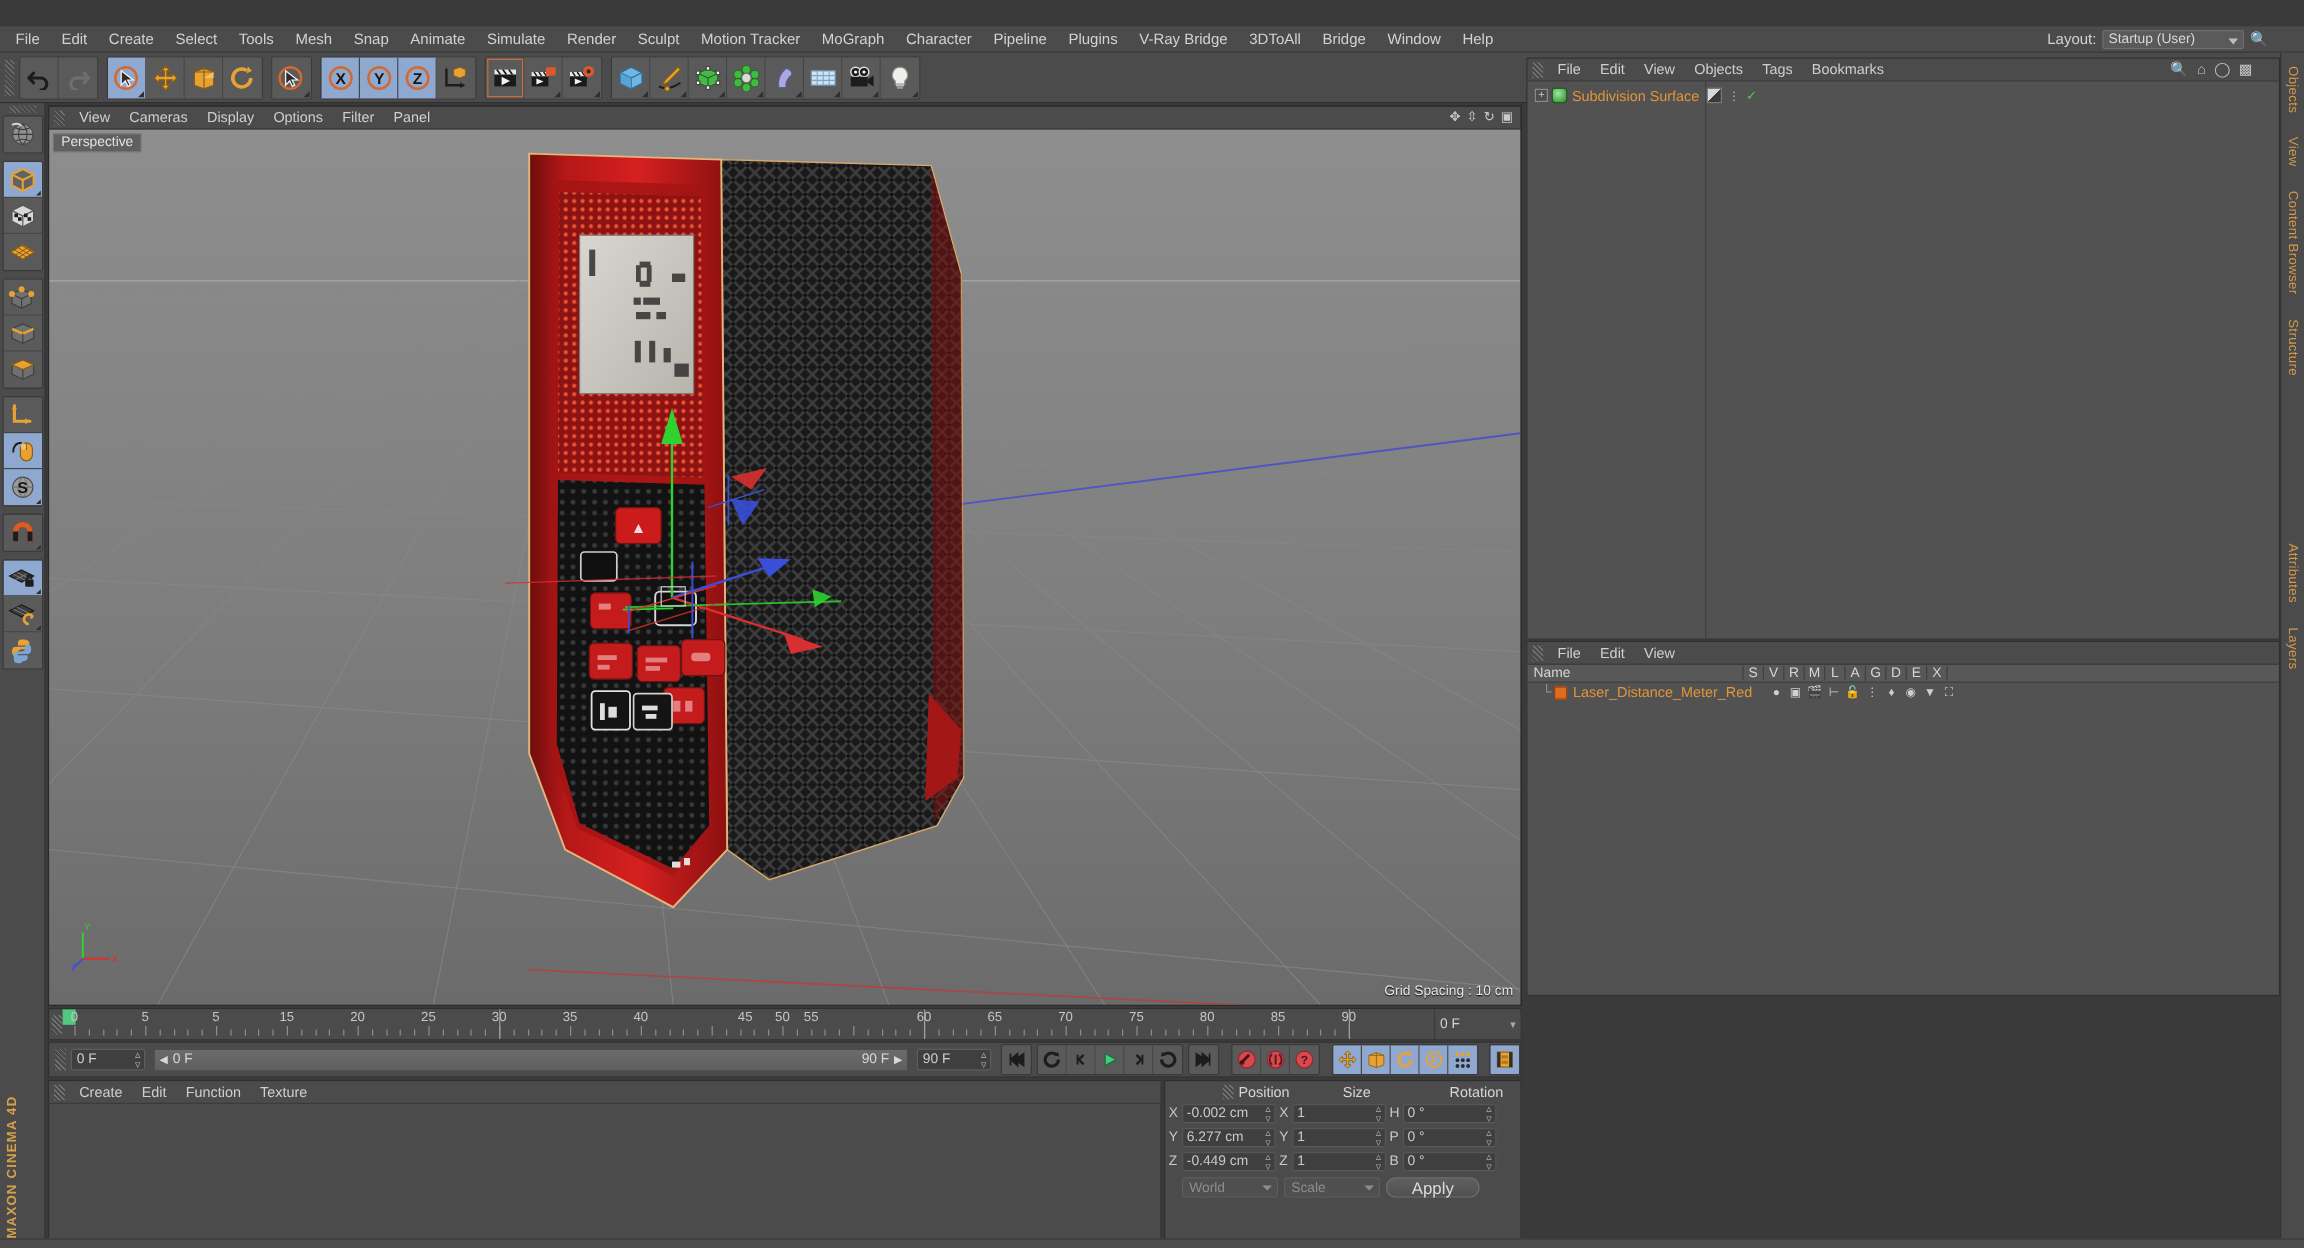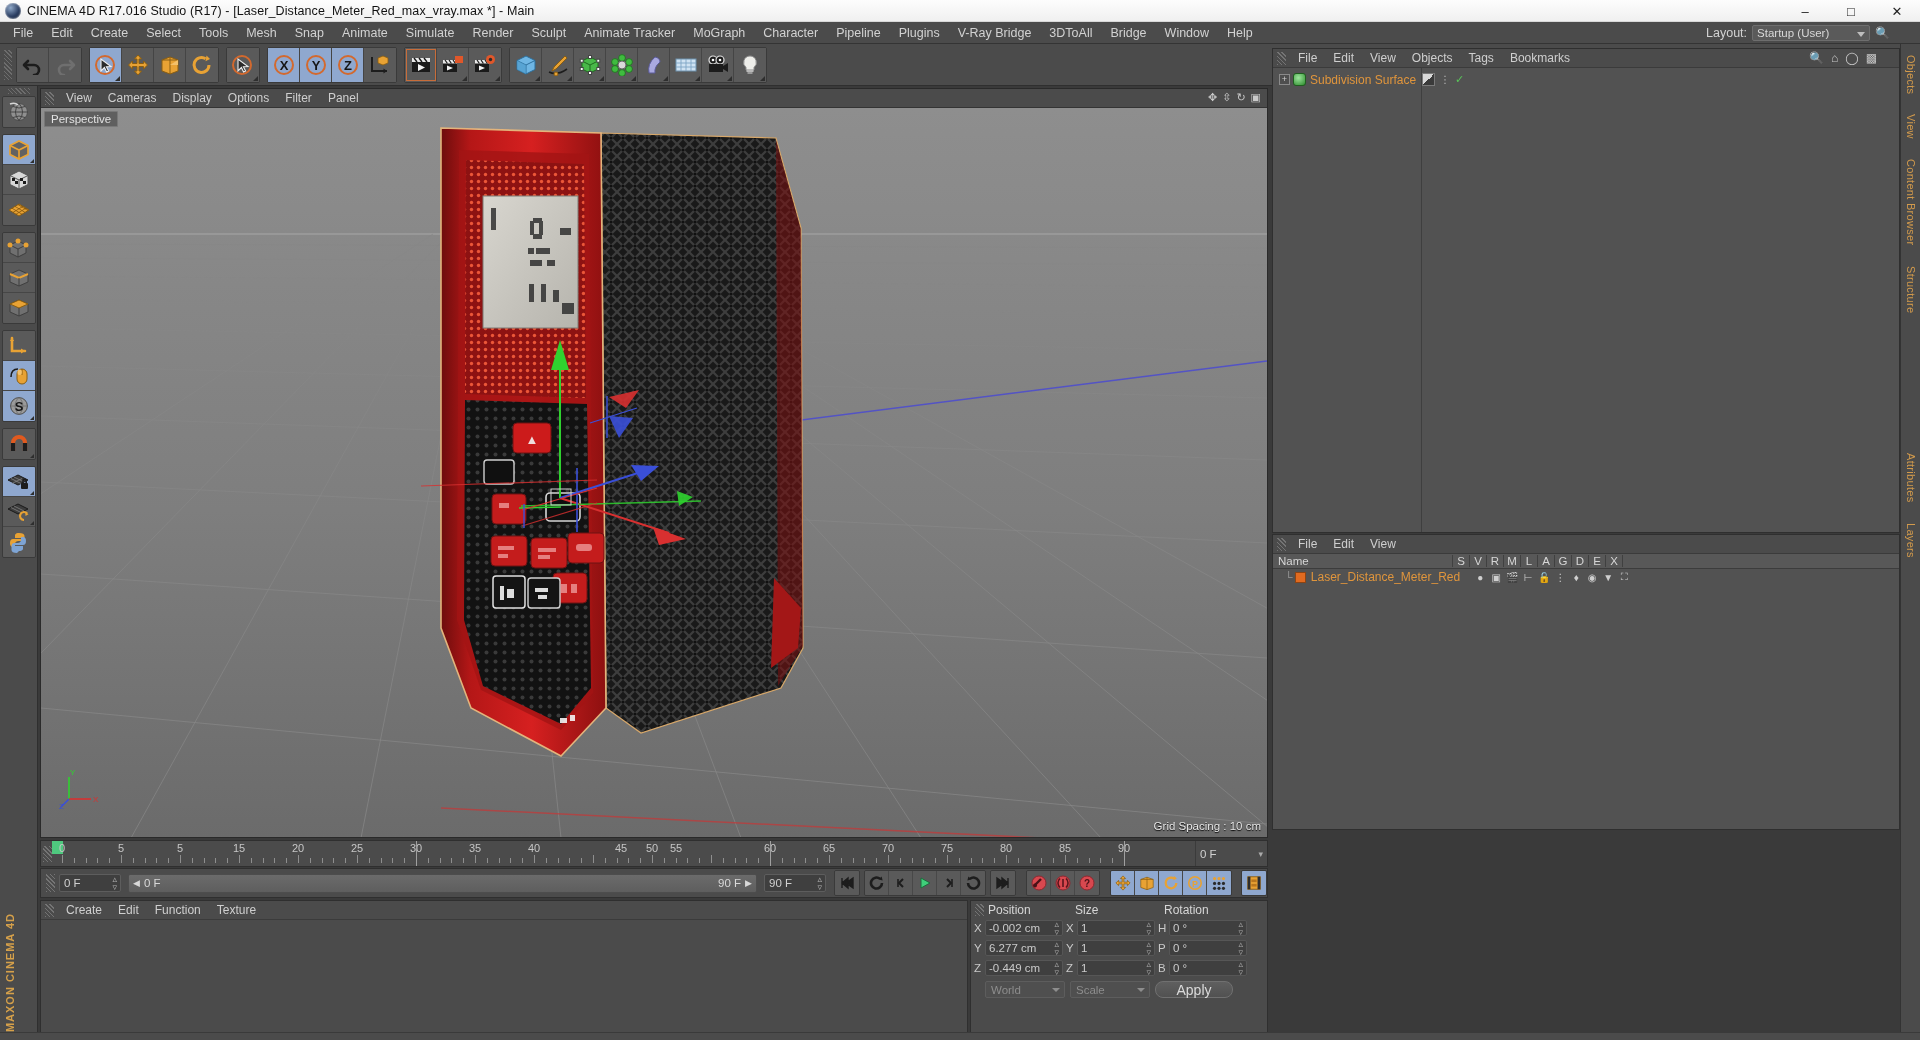--- a/index.html
+++ b/index.html
@@ -245,21 +245,21 @@
   .mat-label {
     width: 42px; background: #e7a33a; color: #2a2a2a; font-size: 10px; text-align: center;
     line-height: 12px; height: 12px; overflow: hidden;
   }
 
   
   .coordmgr {
     position: absolute; left: 970px; top: 900px; width: 298px; height: 135px;
     background: #4b4b4b; border: 1px solid #2f2f2f;
   }
-  .cm-head { display: flex; align-items: center; height: 18px; font-size: 12px; color: #d6d6d6; }
+  .cm-head { display: flex; align-items: center; height: 18px; font-size: 12px; color: #d6d6d6; margin-left: 44px; }
   .cm-head .g { width: 9px; height: 12px; margin: 0 4px;
     background-image: repeating-linear-gradient(45deg,#747474 0 1px, transparent 1px 3px); }
   .cm-head span.h1 { width: 87px; }
   .cm-head span.h2 { width: 89px; }
   .cm-row { display: flex; align-items: center; height: 18px; margin-bottom: 2px; padding-left: 3px; }
   .cm-lbl { width: 11px; font-size: 11.5px; color: #c9c9c9; }
   .cm-inp {
     width: 78px; height: 16px; background: #3f3f3f; border: 1px solid #565656; border-radius: 2px;
     font-size: 11.5px; color: #cacaca; display: flex; align-items: center; padding: 0 3px;
     position: relative; margin-right: 3px;
@@ -285,44 +285,35 @@
     border-top: 1px solid #3a3a3a;
   }
 
   svg { display: block; }
 </style>
 </head>
 <body>
 
 <div id="app">
 
-  <div class="titlebar">
-    <div class="title-icon"></div>
-    <div class="title-text">CINEMA 4D R17.016 Studio (R17) - [Laser_Distance_Meter_Red_max_vray.max *] - Main</div>
-    <div class="win-btns">
-      <div class="win-btn">–</div>
-      <div class="win-btn">□</div>
-      <div class="win-btn close">✕</div>
-    </div>
-  </div>
 
   <div class="menubar">
     <div id="menu-items-host" style="display:flex;align-items:center;margin-left:4px;">
         <div class="menu-item">File</div>
         <div class="menu-item">Edit</div>
         <div class="menu-item">Create</div>
         <div class="menu-item">Select</div>
         <div class="menu-item">Tools</div>
         <div class="menu-item">Mesh</div>
         <div class="menu-item">Snap</div>
         <div class="menu-item">Animate</div>
         <div class="menu-item">Simulate</div>
         <div class="menu-item">Render</div>
         <div class="menu-item">Sculpt</div>
-        <div class="menu-item">Animate Tracker</div>
+        <div class="menu-item">Motion Tracker</div>
         <div class="menu-item">MoGraph</div>
         <div class="menu-item">Character</div>
         <div class="menu-item">Pipeline</div>
         <div class="menu-item">Plugins</div>
         <div class="menu-item">V-Ray Bridge</div>
         <div class="menu-item">3DToAll</div>
         <div class="menu-item">Bridge</div>
         <div class="menu-item">Window</div>
         <div class="menu-item">Help</div>
       </div>

